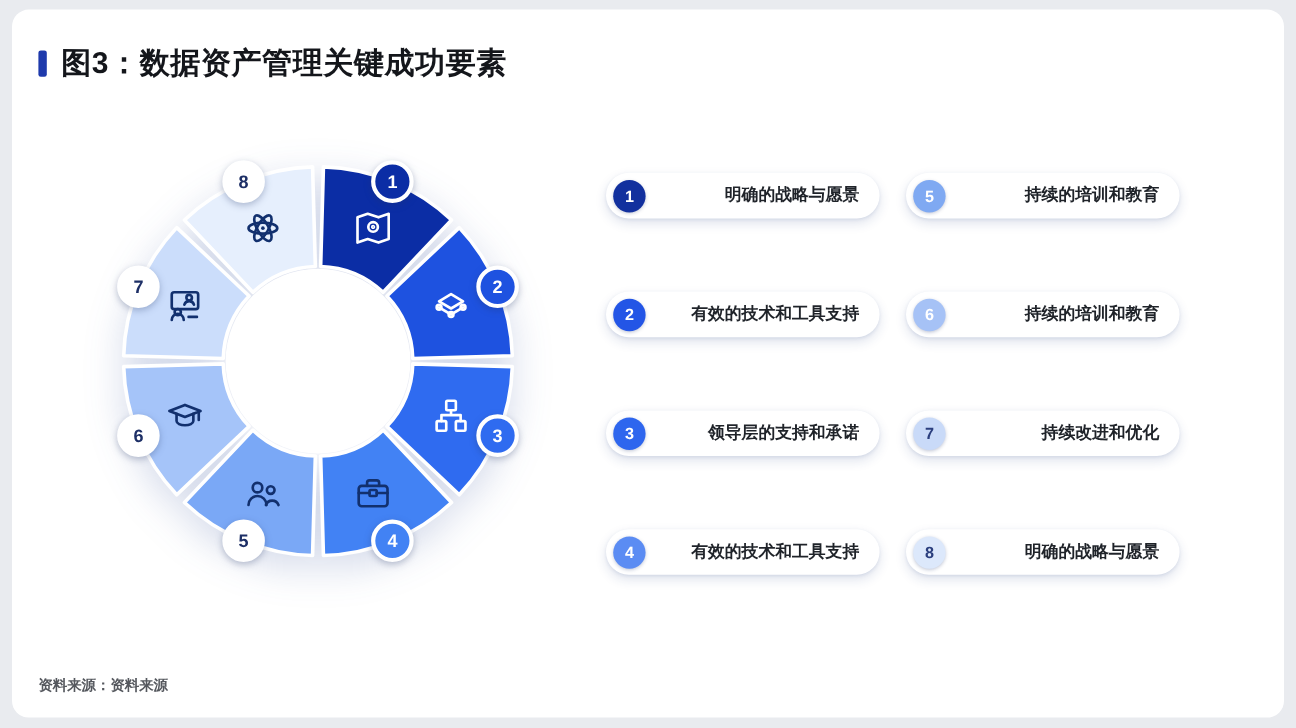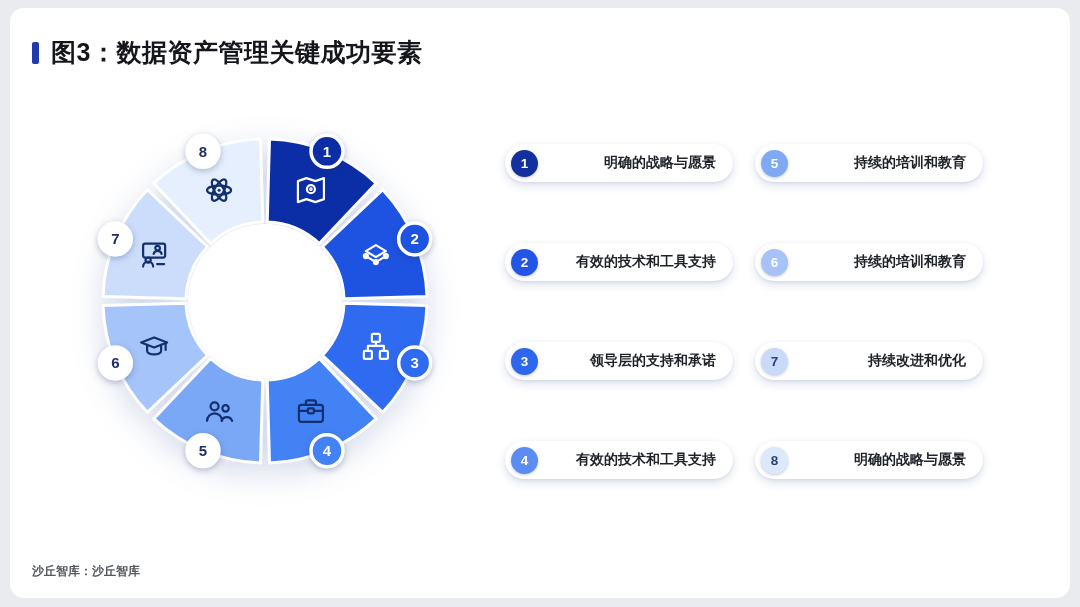--- a/index.html
+++ b/index.html
@@ -181,14 +181,14 @@
     <div class="pill">
       <span class="pill-num" style="background: rgb(201, 218, 248); color: rgb(43, 63, 126);">7</span>
       <span class="pill-label">持续改进和优化</span>
     </div>
     <div class="pill">
       <span class="pill-num" style="background: rgb(220, 232, 251); color: rgb(43, 63, 126);">8</span>
       <span class="pill-label">明确的战略与愿景</span>
     </div>
   </div>
 
-  <div class="source">沙丘智库：沙丘智库</div>
+  <div class="source">资料来源：资料来源</div>
 </div>
 
 </body></html>

